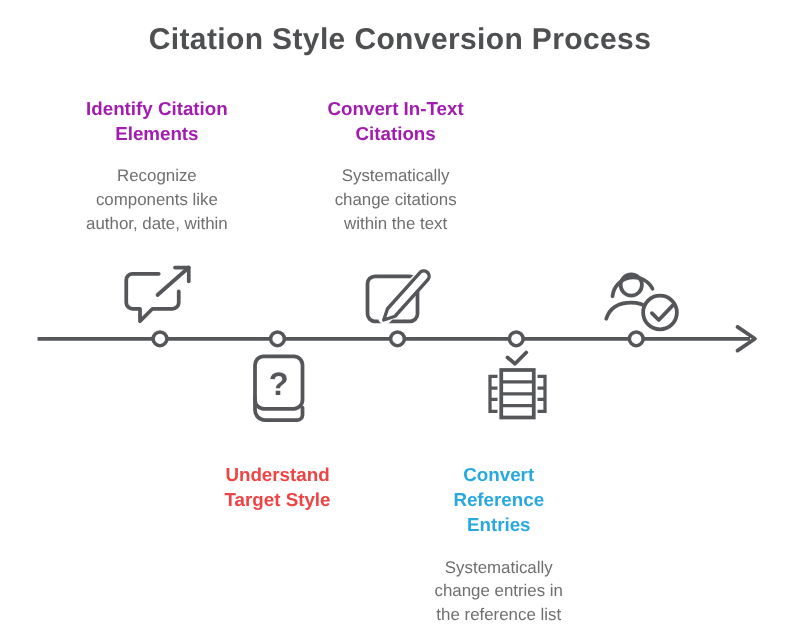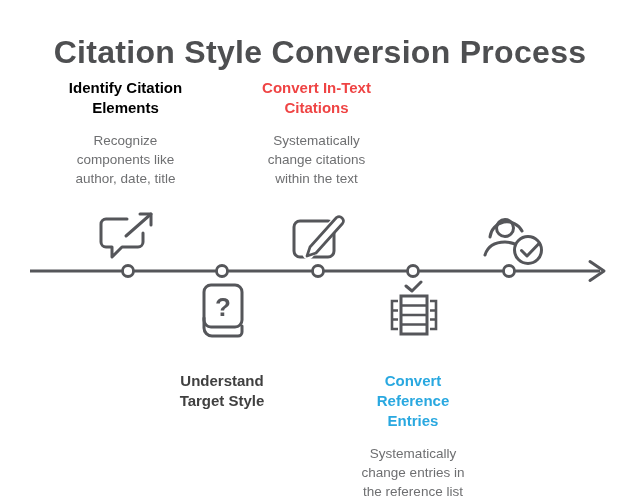--- a/index.html
+++ b/index.html
@@ -2,60 +2,60 @@
 <html><head>
 <meta charset="utf-8">
 <style>
   html,body{margin:0;padding:0;background:#fff;}
   .canvas{
     position:relative;width:640px;height:500px;overflow:hidden;
     background:var(--background,#ffffff);
     font-family:"Liberation Sans", sans-serif;
   }
   .page-title{
-    position:absolute;top:18px;left:0;right:0;margin:16px;
-    text-align:center;font-size:32px;font-weight:700;letter-spacing:.3px;
+    position:absolute;top:18px;left:0;right:0;margin:0;
+    text-align:center;font-size:24px;font-weight:700;letter-spacing:.3px;
     color:var(--title,#4e4f51);
   }
   .col{position:absolute;text-align:center;}
   .col .hd{font-size:15px;line-height:20px;font-weight:700;white-space:pre-line;}
   .col .ds{margin-top:13px;font-size:13.5px;line-height:19px;white-space:pre-line;
            color:var(--body-text,#6e6f71);}
   .c1{left:38px;top:78px;width:175px;}
   .c2{left:229px;top:78px;width:175px;}
   .c3{left:418px;top:78px;width:180px;}
   .b1{left:132px;top:371px;width:180px;}
-  .b2{left:323px;top:371px;width:180px;}
+  .b2{left:309px;top:371px;width:180px;}
   .timeline{position:absolute;left:0;top:256px;color:var(--line,#55565a);}
   .icon{position:absolute;color:var(--line,#55565a);}
 </style>
 </head>
 <body style="--background: #ffffff; --title: #4e4f51; --body-text: #6e6f71; --line: #55565a;">
 
 <div class="canvas">
 
   <h1 class="page-title">Citation Style Conversion Process</h1>
 
   <div class="col c1">
-    <div class="hd" style="color: #000000;">Identify Citation
+    <div class="hd" style="color: #a21caf;">Identify Citation
 Elements</div>
     <div class="ds">Recognize
 components like
-author, date, title</div>
+author, date, within</div>
   </div>
   <div class="col c2">
-    <div class="hd" style="color: #ef4444;">Convert In-Text
+    <div class="hd" style="color: #a21caf;">Convert In-Text
 Citations</div>
     <div class="ds">Systematically
 change citations
 within the text</div>
   </div>
 
   <div class="col b1">
-    <div class="hd" style="color: #404040;">Understand
+    <div class="hd" style="color: #ef4444;">Understand
 Target Style</div>
   </div>
   <div class="col b2">
     <div class="hd" style="color: rgb(41, 168, 224);">Convert
 Reference
 Entries</div>
     <div class="ds">Systematically
 change entries in
 the reference list</div>
   </div>

